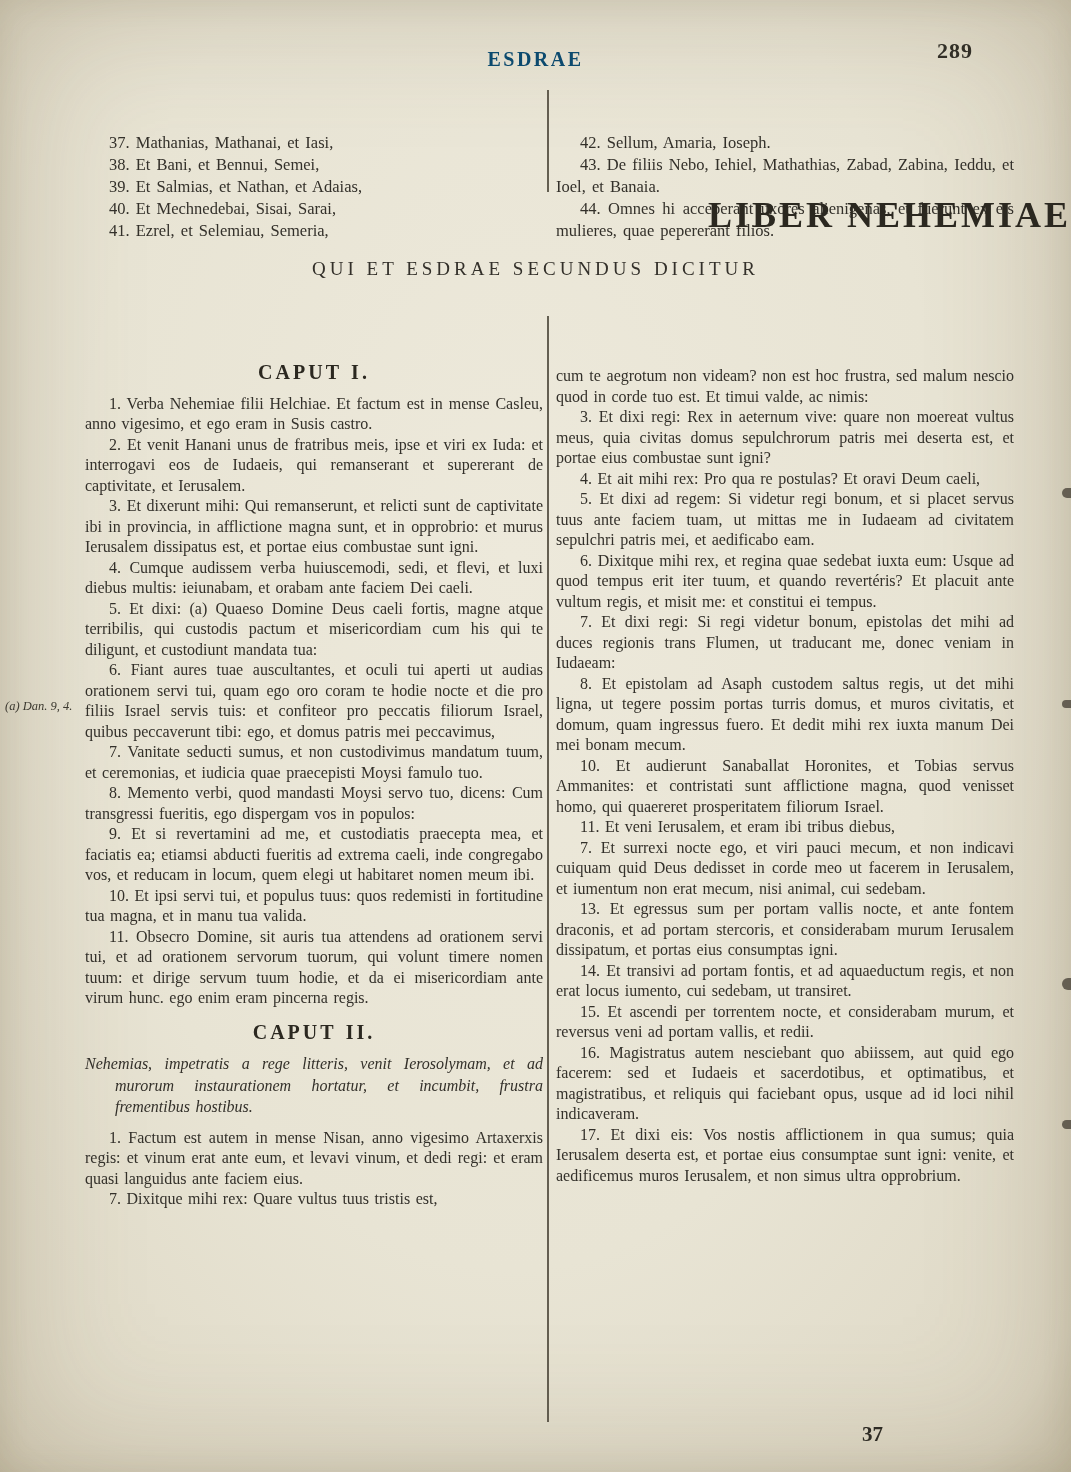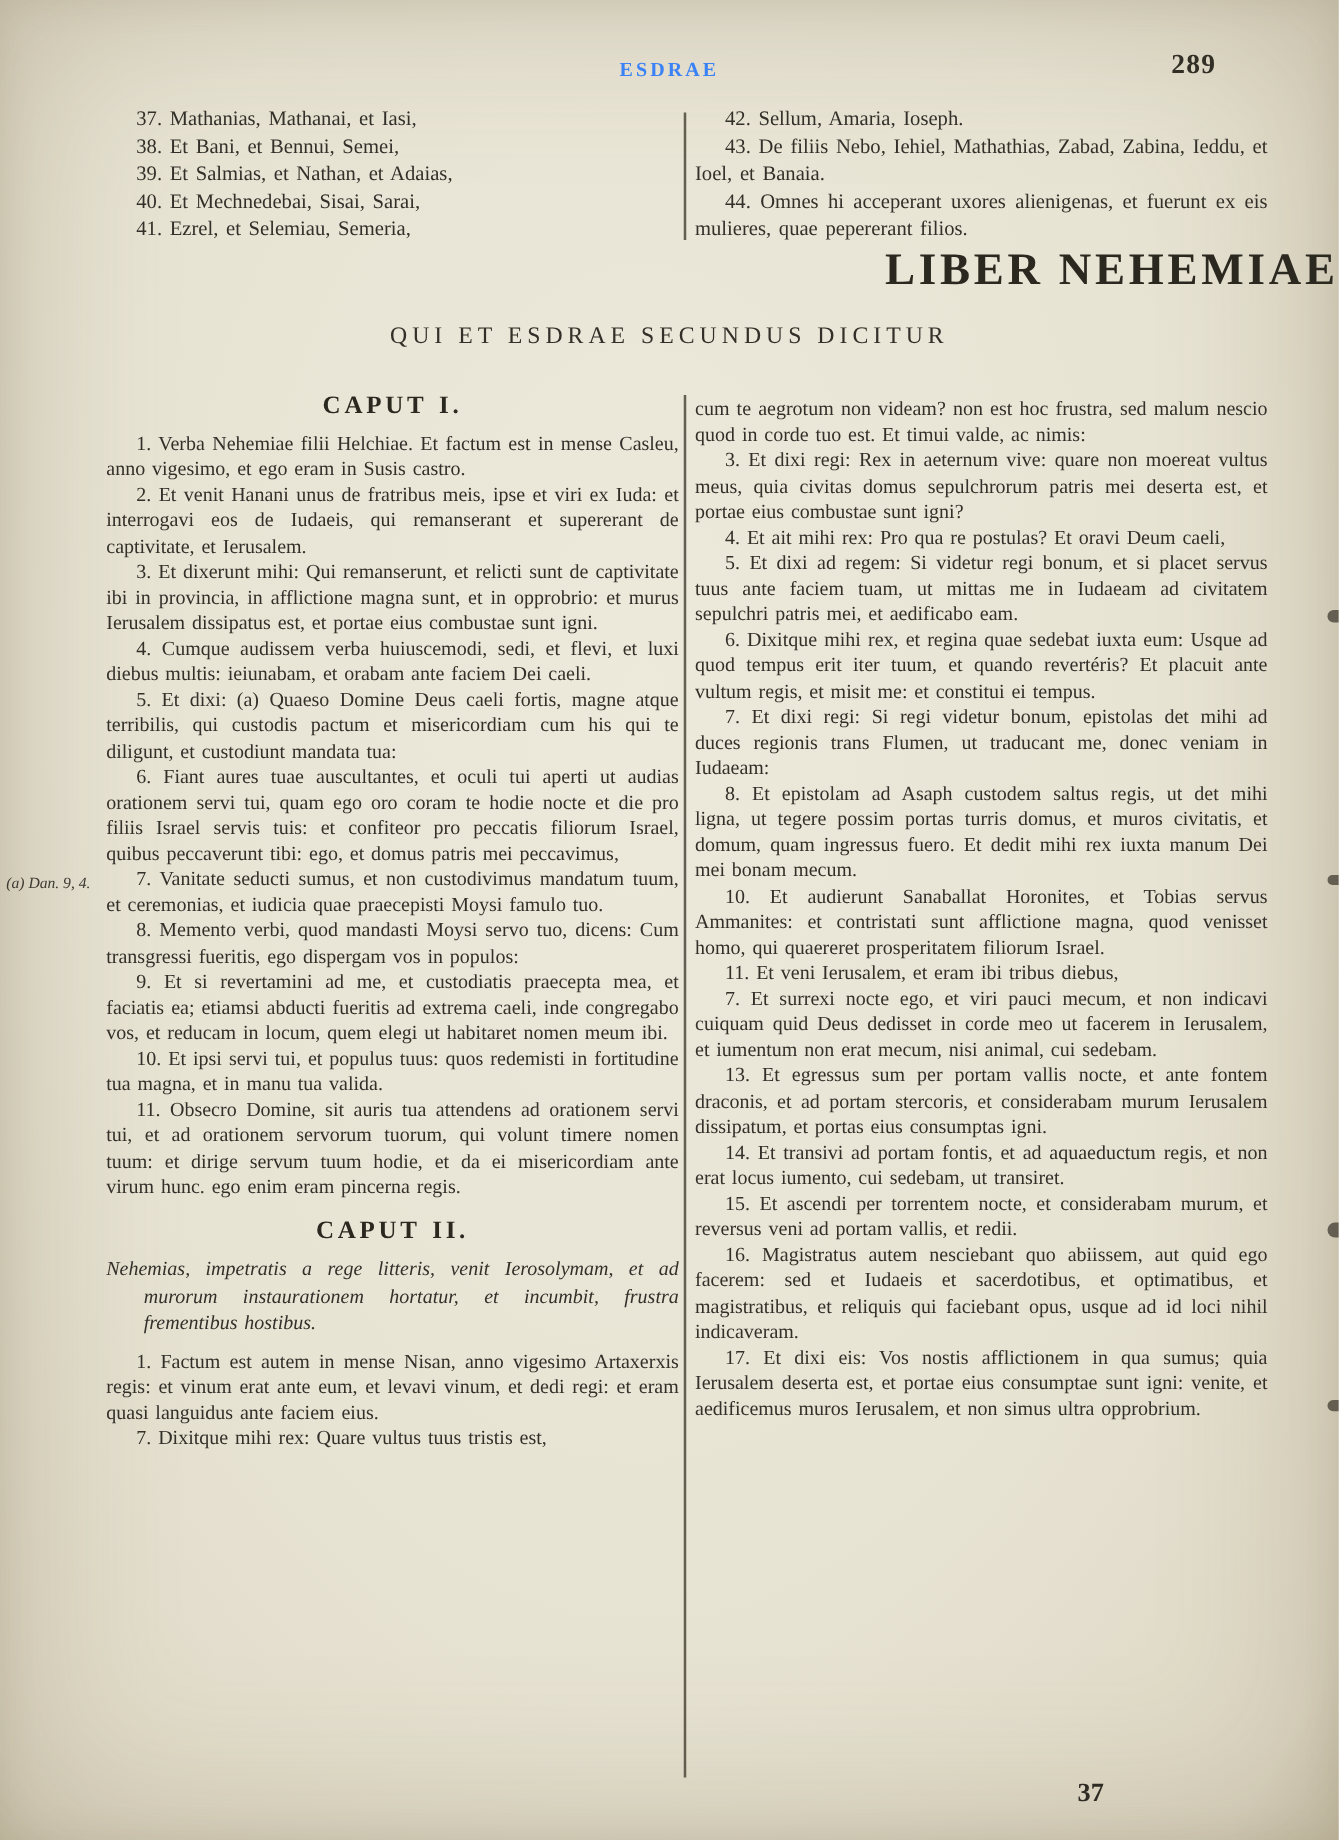--- a/index.html
+++ b/index.html
@@ -7,25 +7,25 @@
     width:1071px; height:1472px; position:relative; overflow:hidden;
     background:
       radial-gradient(ellipse at 48% 38%, #ede9db 0%, #e8e4d4 55%, #ded8c5 92%, #d3ccb6 100%);
     font-family:"Liberation Serif","DejaVu Serif",serif;
     color:#33302a;
   }
   .vignette { position:absolute; inset:0; pointer-events:none;
     box-shadow: inset 0 0 140px rgba(110,95,60,.28), inset 0 0 30px rgba(110,95,60,.12); }
 
   .running-title { position:absolute; top:48px; left:0; right:0; text-align:center;
-    font-size:16px; font-weight:bold; letter-spacing:2.5px; color:#3b82f6; }
+    font-size:20px; font-weight:bold; letter-spacing:2.5px; color:#0c4a6e; }
   .page-number { position:absolute; top:38px; right:98px;
     font-size:22px; font-weight:bold; letter-spacing:1px; color:#322f27; }
 
-  .col { position:absolute; width:458px; text-align:justify; }
+  .col { position:absolute; width:458px; text-align:justify;margin-top:48px; }
   .top-col { top:84px; font-size:16.5px; line-height:22px; word-spacing:2px; }
   #top-left  { left:85px; }
   #top-right { left:556px; }
 
   .divider { position:absolute; width:1.5px; background:#4c473a; opacity:.85; }
   #divider-top  { left:547px; top:90px;  height:102px; }
   #divider-main { left:547px; top:316px; height:1106px; }
 
   .book-title { position:absolute; top:194px; left:0; right:0; text-align:right;
     font-size:36px; font-weight:bold; letter-spacing:3px; color:#2b2820; }

